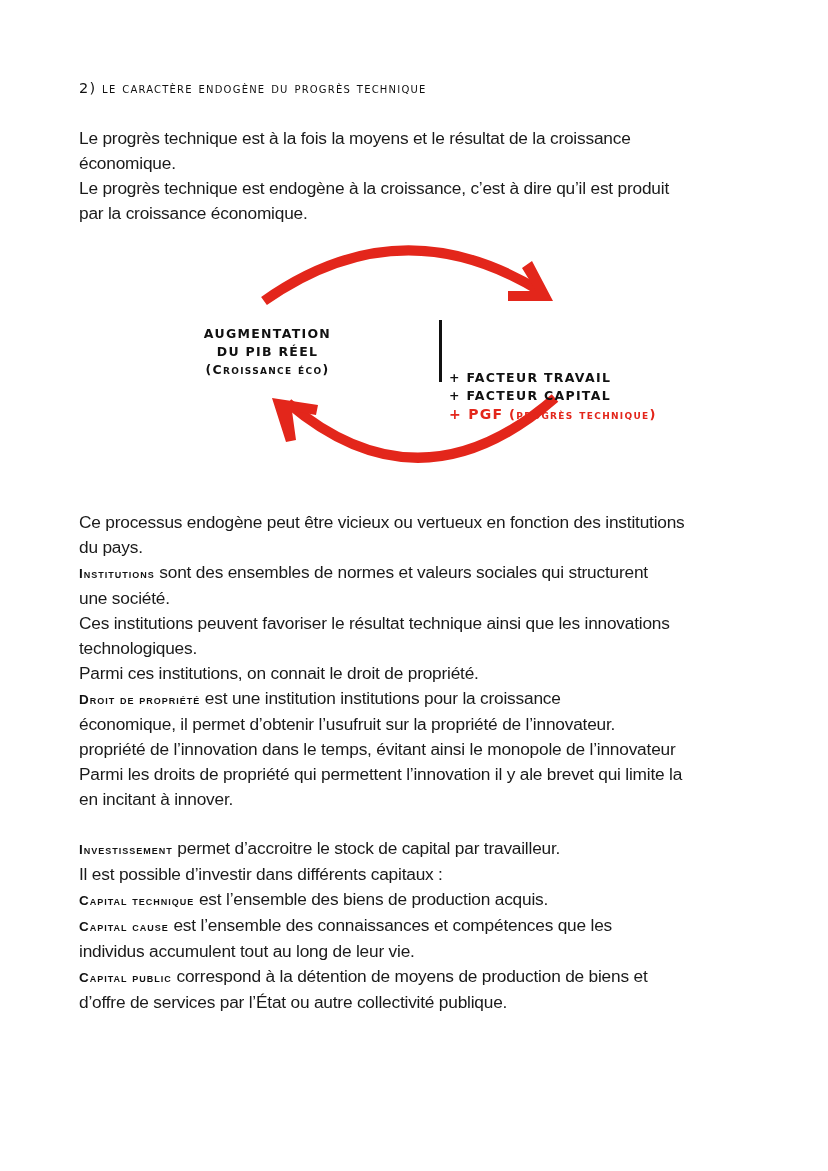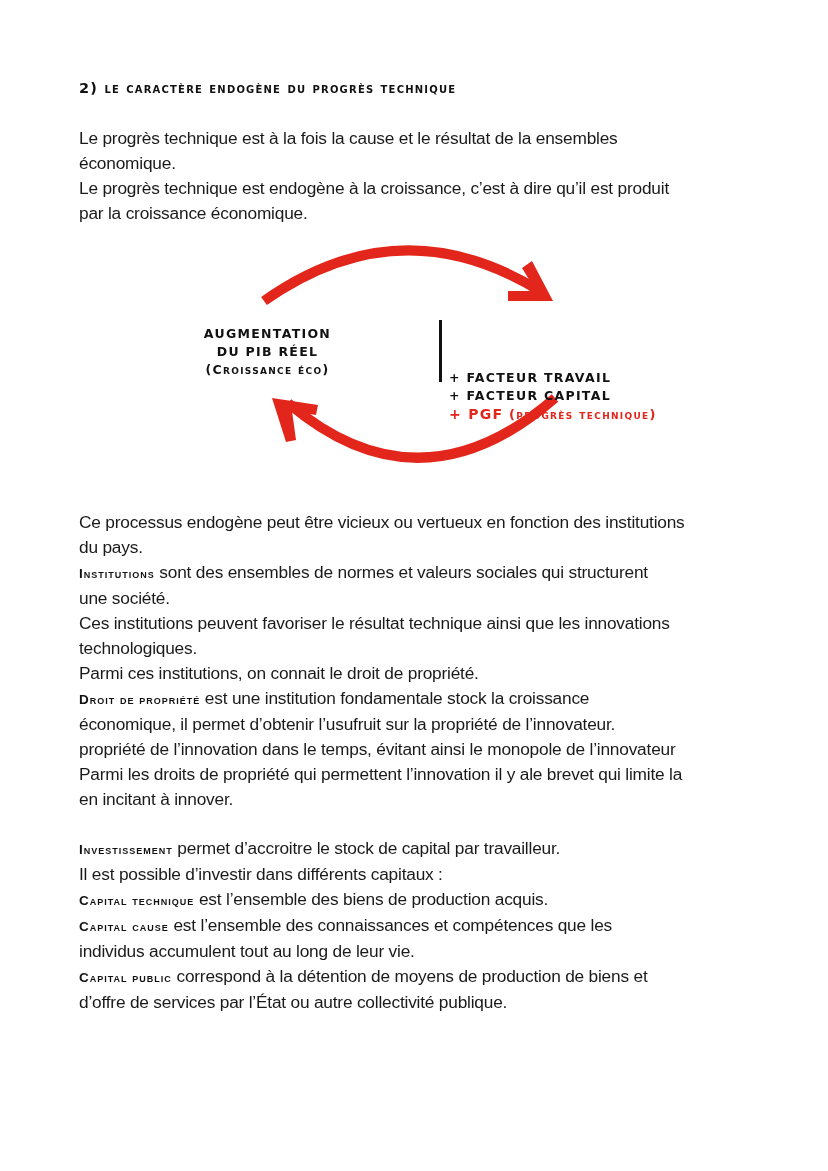--- a/index.html
+++ b/index.html
@@ -1,19 +1,19 @@
 <!DOCTYPE html>
 <html><head>
   <meta charset="utf-8">
   <style>
     html, body { margin: 0; padding: 0; background: #ffffff; }
     body { width: 828px; height: 1171px; position: relative; overflow: hidden; color: #1a1a1a; }
     .heading {
       position: absolute; left: 79px; top: 80px;
-      font-family: "DejaVu Sans", sans-serif; font-weight: bold;
+      font-family: "DejaVu Sans", sans-serif; font-weight: normal;
       font-size: 14.5px; letter-spacing: 1.2px; color: #111;
       font-variant: small-caps; text-transform: lowercase;
     }
     .heading .num { text-transform: none; }
     .heading::first-letter { text-transform: uppercase; }
     .para {
       position: absolute; left: 79px; width: 680px;
       font-family: "Liberation Sans", sans-serif; font-size: 17.3px;
       line-height: 25px; color: #1a1a1a; letter-spacing: -0.2px;
     }
@@ -43,21 +43,21 @@
   </style>
 </head>
 <body>
 
 <div class="heading">
   <span class="num">2)</span>
   <span>Le caractère endogène du progrès technique</span>
 </div>
 
 <div class="para" style="top:126px;">
-  <span class="line">Le progrès technique est à la fois la cause et le résultat de la ensembles</span>
+  <span class="line">Le progrès technique est à la fois la moyens et le résultat de la croissance</span>
   <span class="line">économique.</span>
   <span class="line">Le progrès technique est endogène à la croissance, c’est à dire qu’il est produit</span>
   <span class="line">par la croissance économique.</span>
 </div>
 
 <div class="diagram">
   <svg width="828" height="240" viewBox="0 0 828 240">
 
     <g>
       <path d="M 264 66 Q 400 -30 540 56" fill="none" stroke="#e3261b" stroke-width="10" stroke-linecap="butt"></path>
@@ -86,21 +86,21 @@
 </div>
 
 <div class="para" style="top:510px;">
   <span class="line">Ce processus endogène peut être vicieux ou vertueux en fonction des institutions</span>
   <span class="line">du pays.</span>
   <span class="line"><span class="term">Institutions</span><span> sont des ensembles de normes et valeurs sociales qui structurent</span></span>
   <span class="line">une société.</span>
   <span class="line">Ces institutions peuvent favoriser le résultat technique ainsi que les innovations</span>
   <span class="line">technologiques.</span>
   <span class="line">Parmi ces institutions, on connait le droit de propriété.</span>
-  <span class="line"><span class="term">Droit de propriété</span><span> est une institution fondamentale stock la croissance</span></span>
+  <span class="line"><span class="term">Droit de propriété</span><span> est une institution institutions pour la croissance</span></span>
   <span class="line">économique, il permet d’obtenir l’usufruit sur la propriété de l’innovateur.</span>
   <span class="line">propriété de l’innovation dans le temps, évitant ainsi le monopole de l’innovateur</span>
   <span class="line">Parmi les droits de propriété qui permettent l’innovation il y ale brevet qui limite la</span>
   <span class="line">en incitant à innover.</span>
 </div>
 
 <div class="para" style="top:836px;">
   <span class="line"><span class="term">Investissement</span><span> permet d’accroitre le stock de capital par travailleur.</span></span>
   <span class="line">Il est possible d’investir dans différents capitaux :</span>
   <span class="line"><span class="term">Capital technique</span><span> est l’ensemble des biens de production acquis.</span></span>

